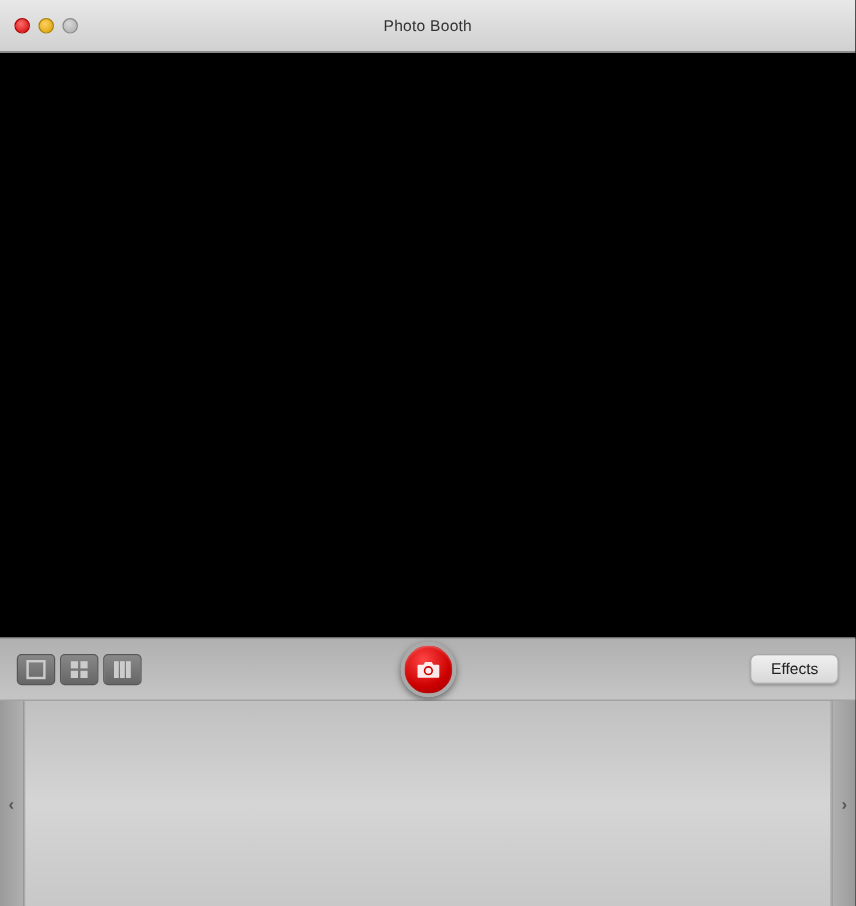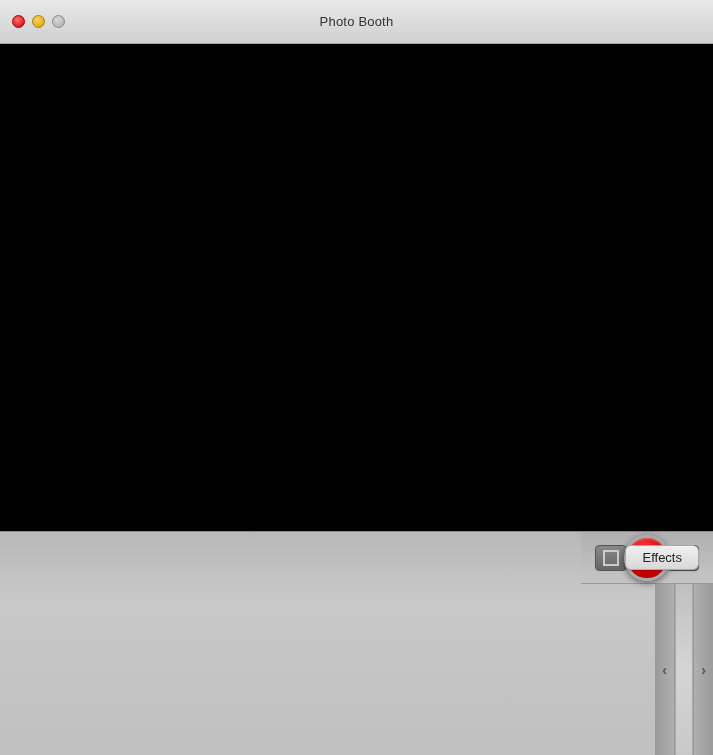--- a/index.html
+++ b/index.html
@@ -69,21 +69,20 @@
     }
 
     
     .bottom-panel {
       width: 713px;
       height: 224px;
       background: linear-gradient(to bottom, #b8b8b8 0%, #c8c8c8 30%, #c0c0c0 100%);
       border-top: 1px solid #888;
       display: flex;
       flex-direction: column;
-      align-items: flex-end;
     }
 
     
     .toolbar {
       height: 52px;
       display: flex;
       align-items: center;
       padding: 0 14px;
       background: linear-gradient(to bottom, #b0b0b0 0%, #c5c5c5 100%);
       border-bottom: 1px solid #999;

